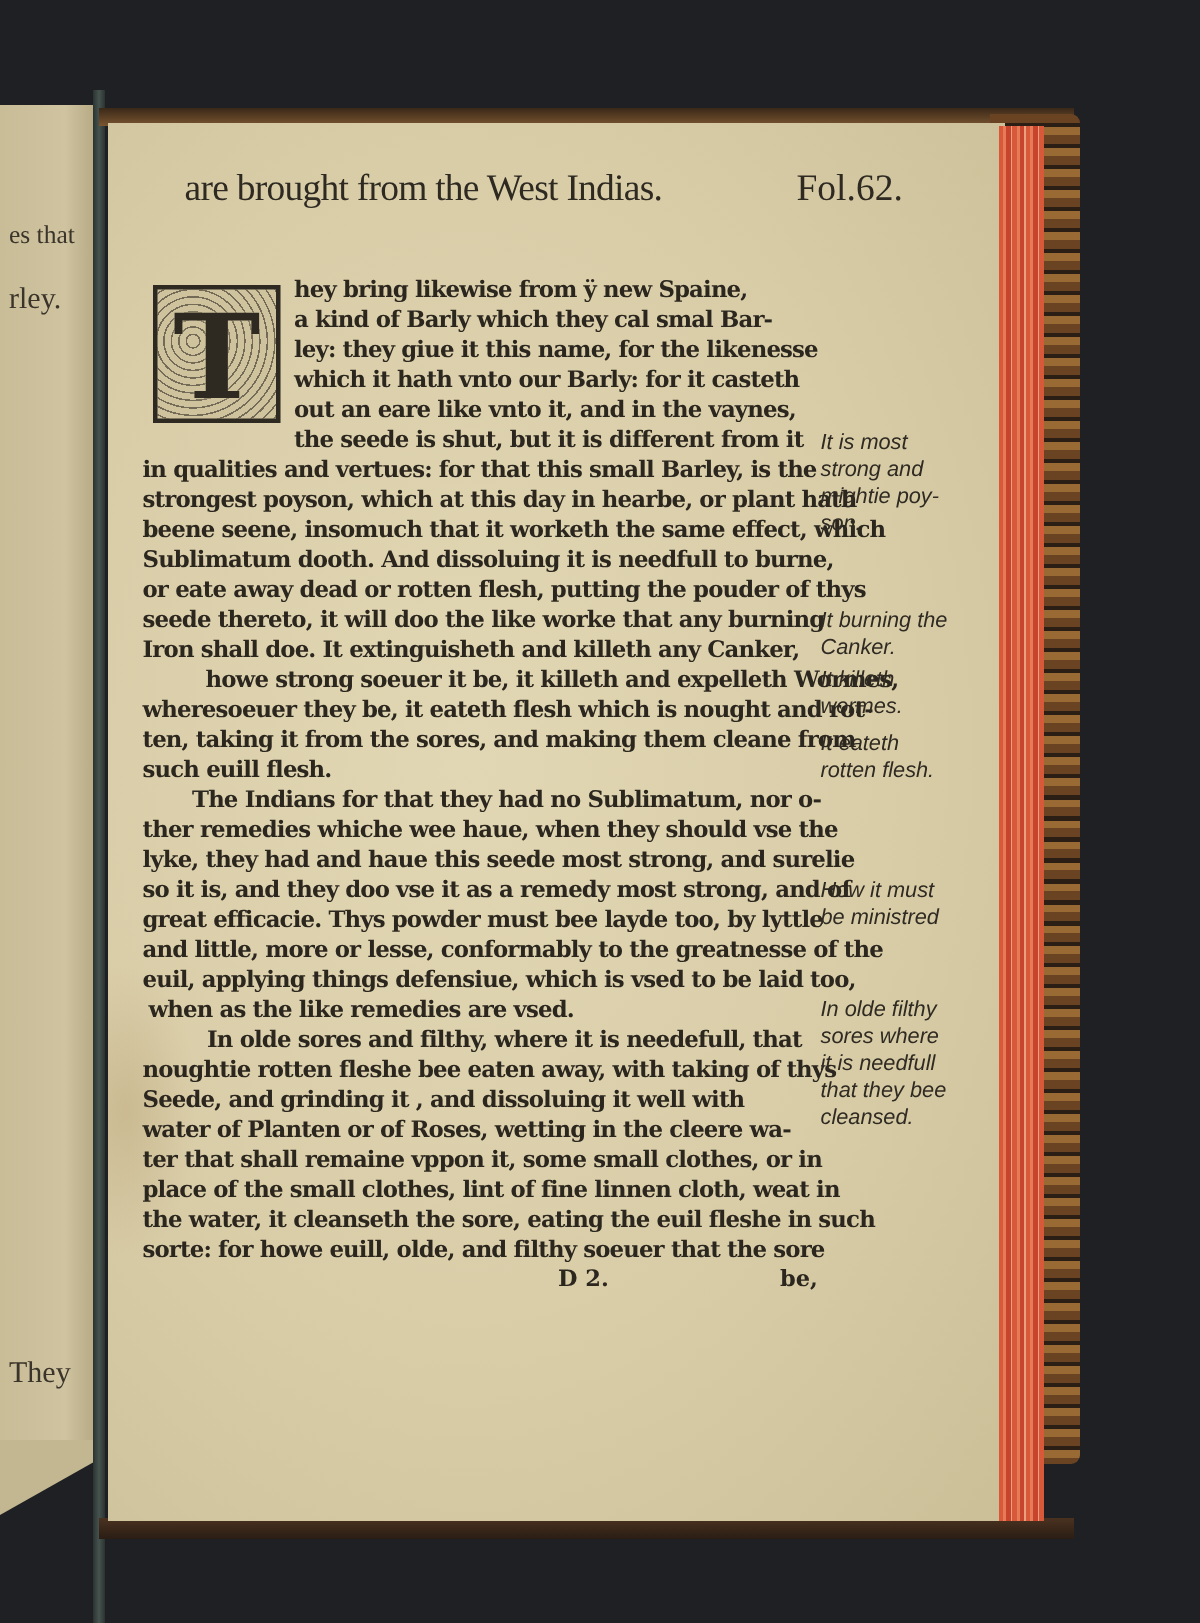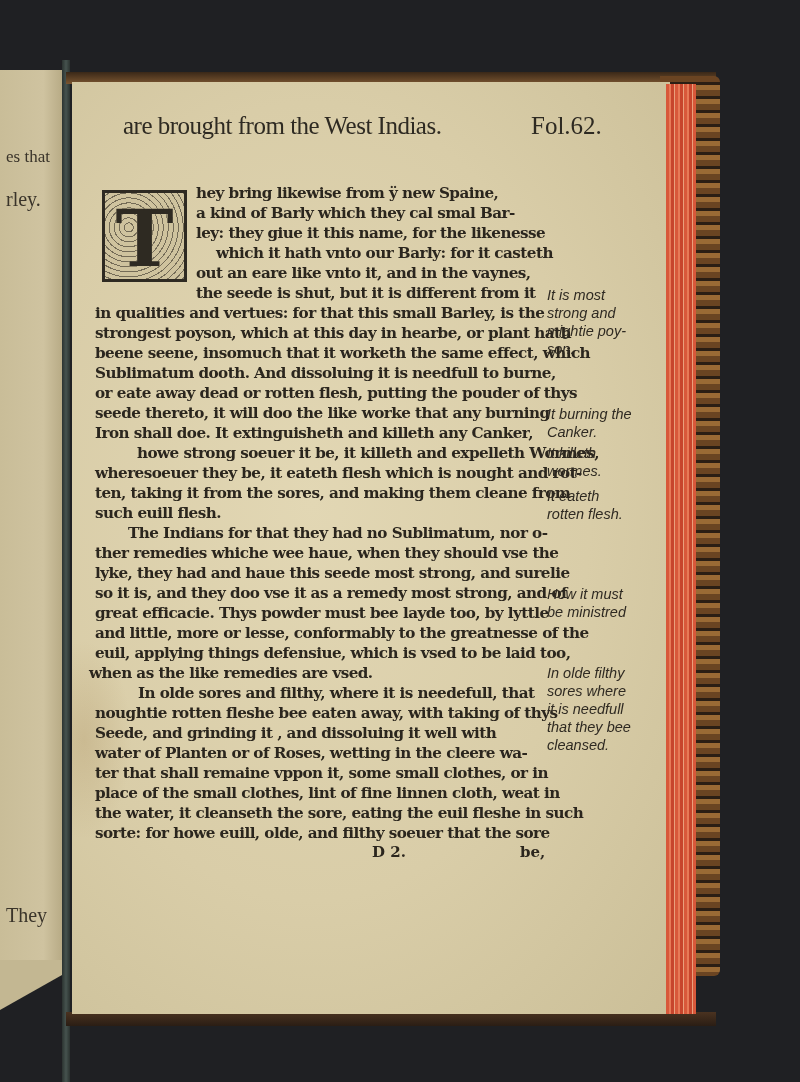--- a/index.html
+++ b/index.html
@@ -112,42 +112,42 @@
 </div>
 
 <div class="initial">
   <span class="letter">T</span>
 </div>
 
 <div class="body-text">
   <span class="line" style="left:196px;top:183px;">hey bring likewise from ÿ new Spaine,</span>
   <span class="line" style="left:196px;top:203px;">a kind of Barly which they cal smal Bar-</span>
   <span class="line" style="left:196px;top:223px;">ley: they giue it this name, for the likenesse</span>
-  <span class="line" style="left:196px;top:243px;margin-left:20px;">which it hath vnto our Barly: for it casteth</span>
+  <span class="line" style="left:196px;top:243px;">which it hath vnto our Barly: for it casteth</span>
   <span class="line" style="left:196px;top:263px;">out an eare like vnto it, and in the vaynes,</span>
   <span class="line" style="left:196px;top:283px;">the seede is shut, but it is different from it</span>
   <span class="line" style="left:95px;top:303px;">in qualities and vertues: for that this small Barley, is the</span>
   <span class="line" style="left:95px;top:323px;">strongest poyson, which at this day in hearbe, or plant hath</span>
   <span class="line" style="left:95px;top:343px;">beene seene, insomuch that it worketh the same effect, which</span>
   <span class="line" style="left:95px;top:363px;">Sublimatum dooth. And dissoluing it is needfull to burne,</span>
   <span class="line" style="left:95px;top:383px;">or eate away dead or rotten flesh, putting the pouder of thys</span>
   <span class="line" style="left:95px;top:403px;">seede thereto, it will doo the like worke that any burning</span>
   <span class="line" style="left:95px;top:423px;">Iron shall doe. It extinguisheth and killeth any Canker,</span>
   <span class="line" style="left:95px;top:443px;margin-left:42px;">howe strong soeuer it be, it killeth and expelleth Wormes,</span>
   <span class="line" style="left:95px;top:463px;">wheresoeuer they be, it eateth flesh which is nought and rot-</span>
   <span class="line" style="left:95px;top:483px;">ten, taking it from the sores, and making them cleane from</span>
   <span class="line" style="left:95px;top:503px;">such euill flesh.</span>
   <span class="line" style="left:128px;top:523px;">The Indians for that they had no Sublimatum, nor o-</span>
   <span class="line" style="left:95px;top:543px;">ther remedies whiche wee haue, when they should vse the</span>
   <span class="line" style="left:95px;top:563px;">lyke, they had and haue this seede most strong, and surelie</span>
   <span class="line" style="left:95px;top:583px;">so it is, and they doo vse it as a remedy most strong, and of</span>
   <span class="line" style="left:95px;top:603px;">great efficacie. Thys powder must bee layde too, by lyttle</span>
   <span class="line" style="left:95px;top:623px;">and little, more or lesse, conformably to the greatnesse of the</span>
   <span class="line" style="left:95px;top:643px;">euil, applying things defensiue, which is vsed to be laid too,</span>
-  <span class="line" style="left:89px;top:663px;">when as the like remedies are vsed.</span>
+  <span class="line" style="left:99px;top:663px;">when as the like remedies are vsed.</span>
   <span class="line" style="left:138px;top:683px;">In olde sores and filthy, where it is needefull, that</span>
   <span class="line" style="left:95px;top:703px;">noughtie rotten fleshe bee eaten away, with taking of thys</span>
   <span class="line" style="left:95px;top:723px;">Seede, and grinding it , and dissoluing it well with</span>
   <span class="line" style="left:95px;top:743px;">water of Planten or of Roses, wetting in the cleere wa-</span>
   <span class="line" style="left:95px;top:763px;">ter that shall remaine vppon it, some small clothes, or in</span>
   <span class="line" style="left:95px;top:783px;">place of the small clothes, lint of fine linnen cloth, weat in</span>
   <span class="line" style="left:95px;top:803px;">the water, it cleanseth the sore, eating the euil fleshe in such</span>
   <span class="line" style="left:95px;top:823px;">sorte: for howe euill, olde, and filthy soeuer that the sore</span>
 </div>
 

